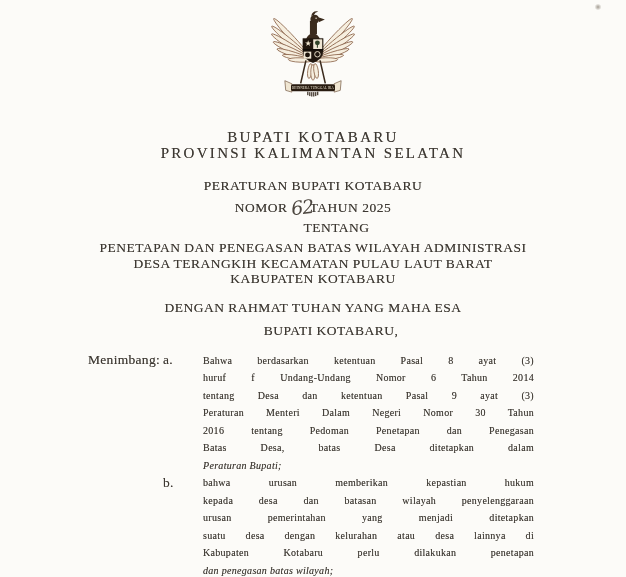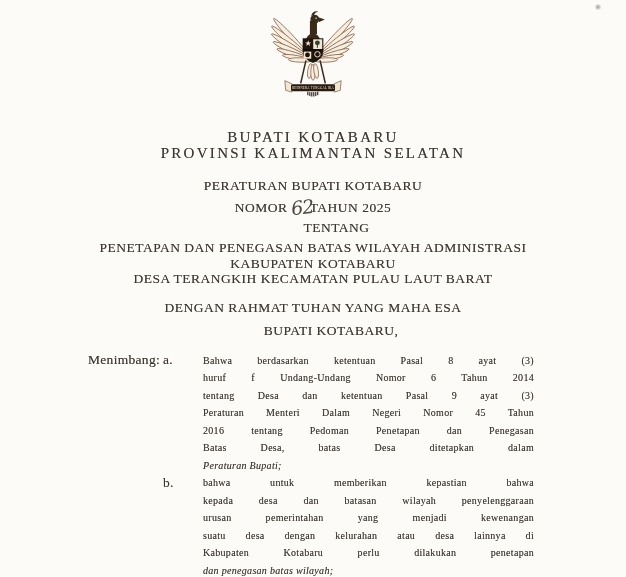--- a/index.html
+++ b/index.html
@@ -106,46 +106,46 @@
   <div class="c h13" style="top:178px;">PERATURAN BUPATI KOTABARU</div>
 
   <div class="c h13" style="top:196px;">
     <span>NOMOR</span><span class="hand">62</span><span>TAHUN 2025</span>
   </div>
 
   <div class="c h13" style="top:220px;padding-left:47px;">TENTANG</div>
 
   <div class="c h13 title-lines" style="top:240px;">
     <div>PENETAPAN DAN PENEGASAN BATAS WILAYAH ADMINISTRASI</div>
+    <div>DESA TERANGKIH KECAMATAN PULAU LAUT BARAT</div>
     <div>KABUPATEN KOTABARU</div>
-    <div>DESA TERANGKIH KECAMATAN PULAU LAUT BARAT</div>
   </div>
 
   <div class="c h13" style="top:300px;">DENGAN RAHMAT TUHAN YANG MAHA ESA</div>
   <div class="c h13" style="top:323px;margin-left:36px;">BUPATI KOTABARU,</div>
 
   <span class="abs body-text" style="left:88px;top:352px;">Menimbang</span>
   <span class="abs body-text" style="left:156px;top:352px;">:</span>
 
   <span class="abs body-text" style="left:163px;top:352px;">a.</span>
   <div class="jblock" style="top:351.5px;">
     <div class="jline">Bahwa berdasarkan ketentuan Pasal 8 ayat (3)</div>
     <div class="jline">huruf f Undang-Undang Nomor 6 Tahun 2014</div>
     <div class="jline">tentang Desa dan ketentuan Pasal 9 ayat (3)</div>
-    <div class="jline">Peraturan Menteri Dalam Negeri Nomor 45 Tahun</div>
+    <div class="jline">Peraturan Menteri Dalam Negeri Nomor 30 Tahun</div>
     <div class="jline">2016 tentang Pedoman Penetapan dan Penegasan</div>
     <div class="jline">Batas Desa, batas Desa ditetapkan dalam</div>
     <div class="jline last">Peraturan Bupati;</div>
   </div>
 
   <span class="abs body-text" style="left:163px;top:474.5px;">b.</span>
   <div class="jblock" style="top:474px;">
-    <div class="jline">bahwa untuk memberikan kepastian bahwa</div>
+    <div class="jline">bahwa urusan memberikan kepastian hukum</div>
     <div class="jline">kepada desa dan batasan wilayah penyelenggaraan</div>
-    <div class="jline">urusan pemerintahan yang menjadi kewenangan</div>
+    <div class="jline">urusan pemerintahan yang menjadi ditetapkan</div>
     <div class="jline">suatu desa dengan kelurahan atau desa lainnya di</div>
     <div class="jline">Kabupaten Kotabaru perlu dilakukan penetapan</div>
     <div class="jline last">dan penegasan batas wilayah;</div>
   </div>
 
   <div class="speck"></div>
 
 </div>
 
 </body></html>

